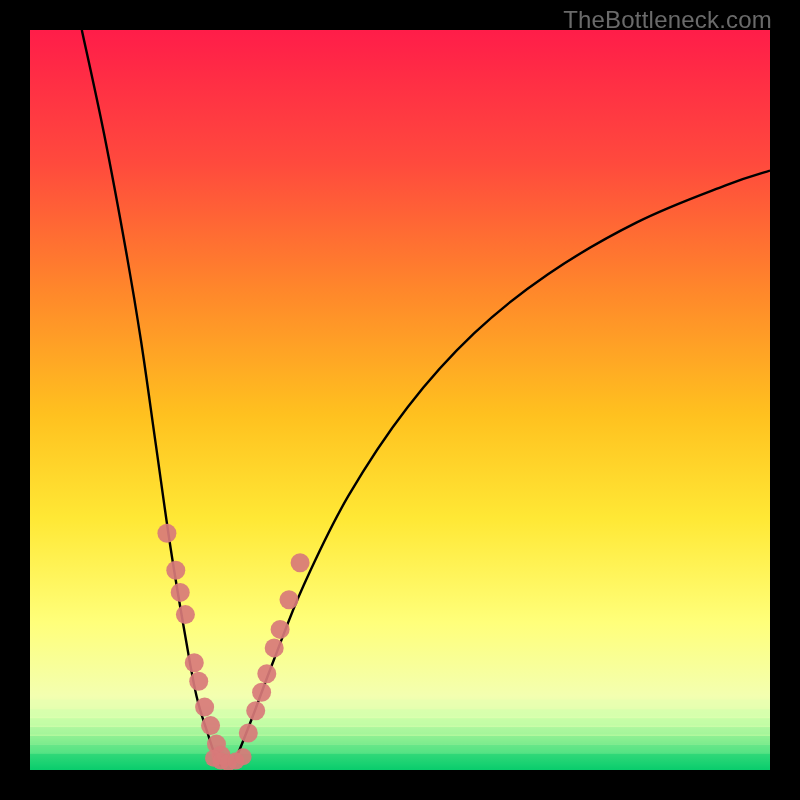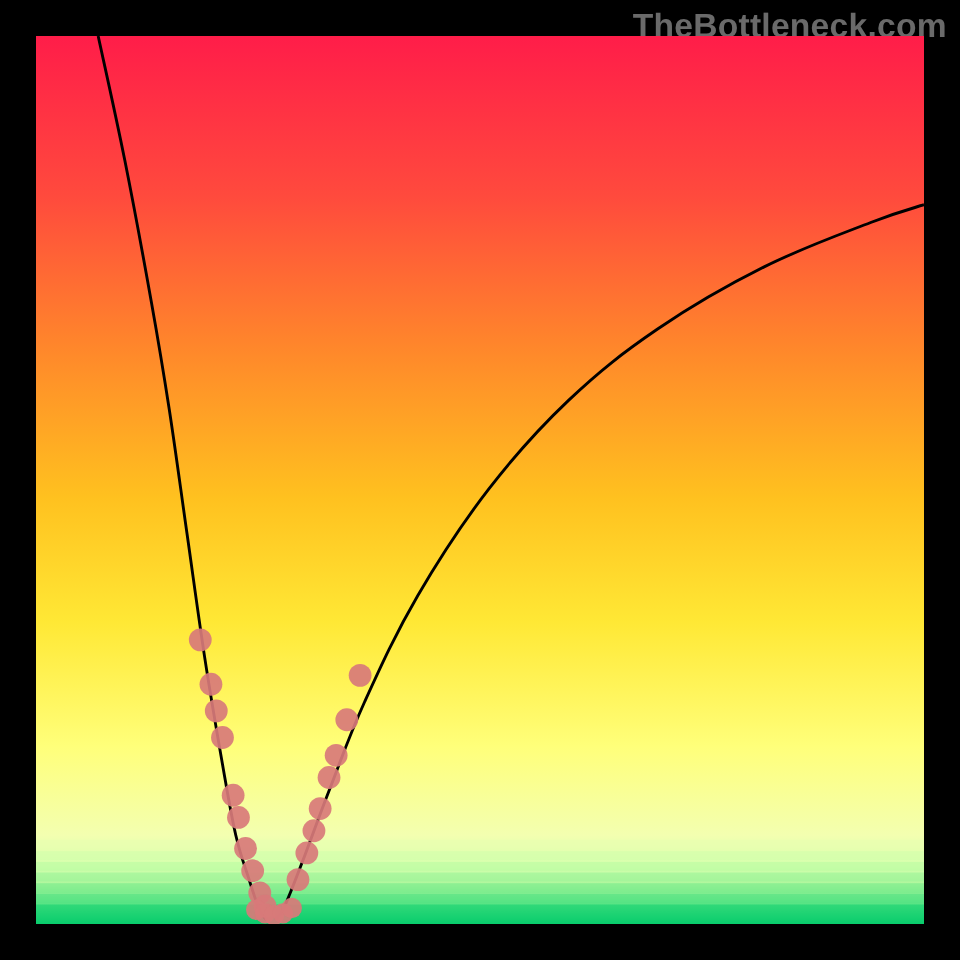--- a/index.html
+++ b/index.html
@@ -20,24 +20,24 @@
   .plot {
     position: absolute;
     left: 30px;
     top: 30px;
     width: 740px;
     height: 740px;
   }
   .watermark {
     position: absolute;
     top: 6px;
-    right: 11px;
+    right: 28px;
     color: #6a6a6a;
-    font-size: 28px;
-    font-weight: 700;
+    font-size: 24px;
+    font-weight: 400;
     letter-spacing: 0.2px;
     user-select: none;
   }
 </style>
 </head>
 <body>
 
 <div class="stage">
   <div class="watermark">TheBottleneck.com</div>
 

